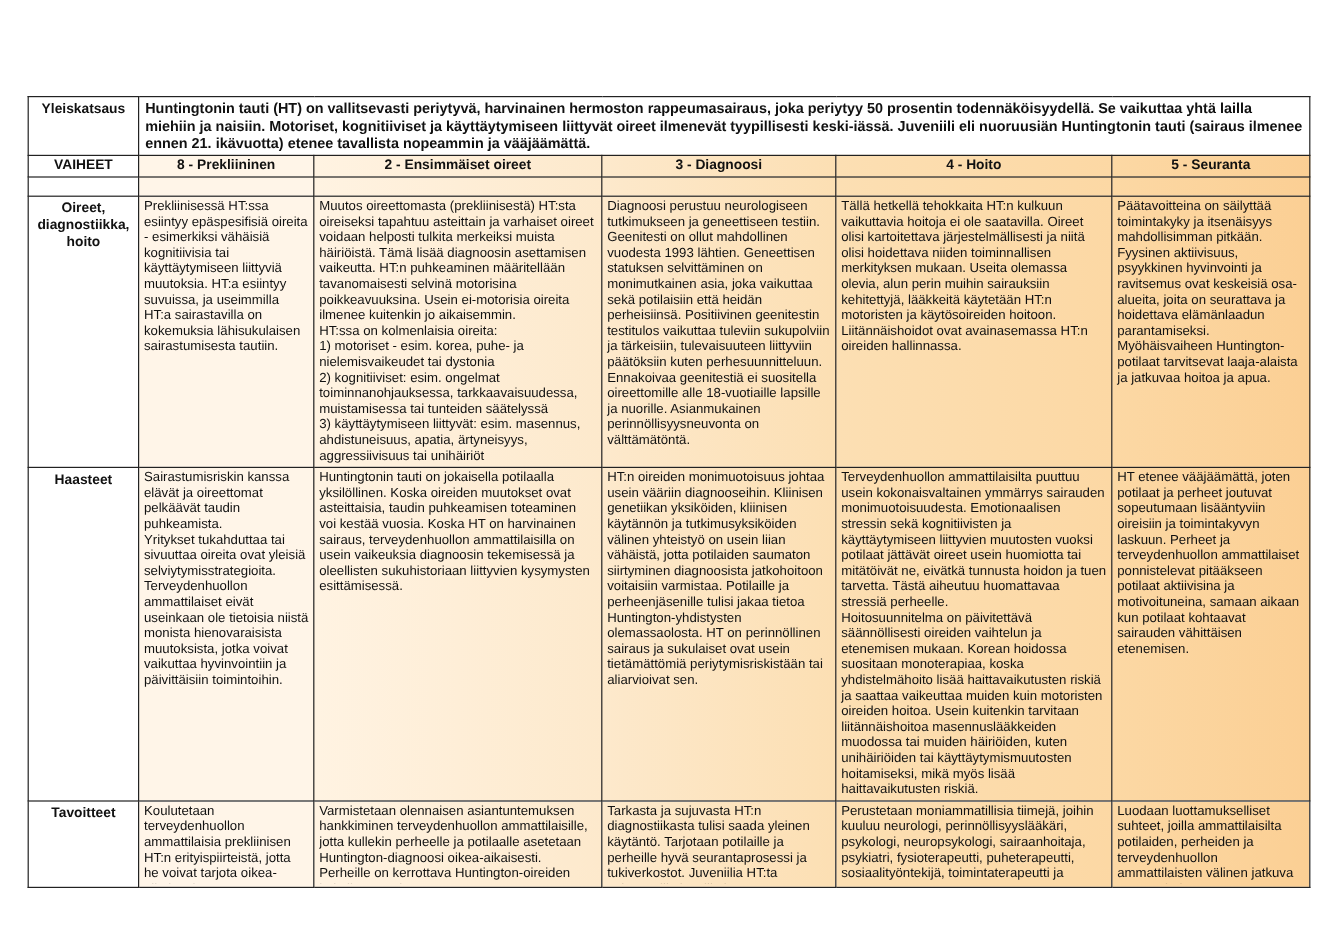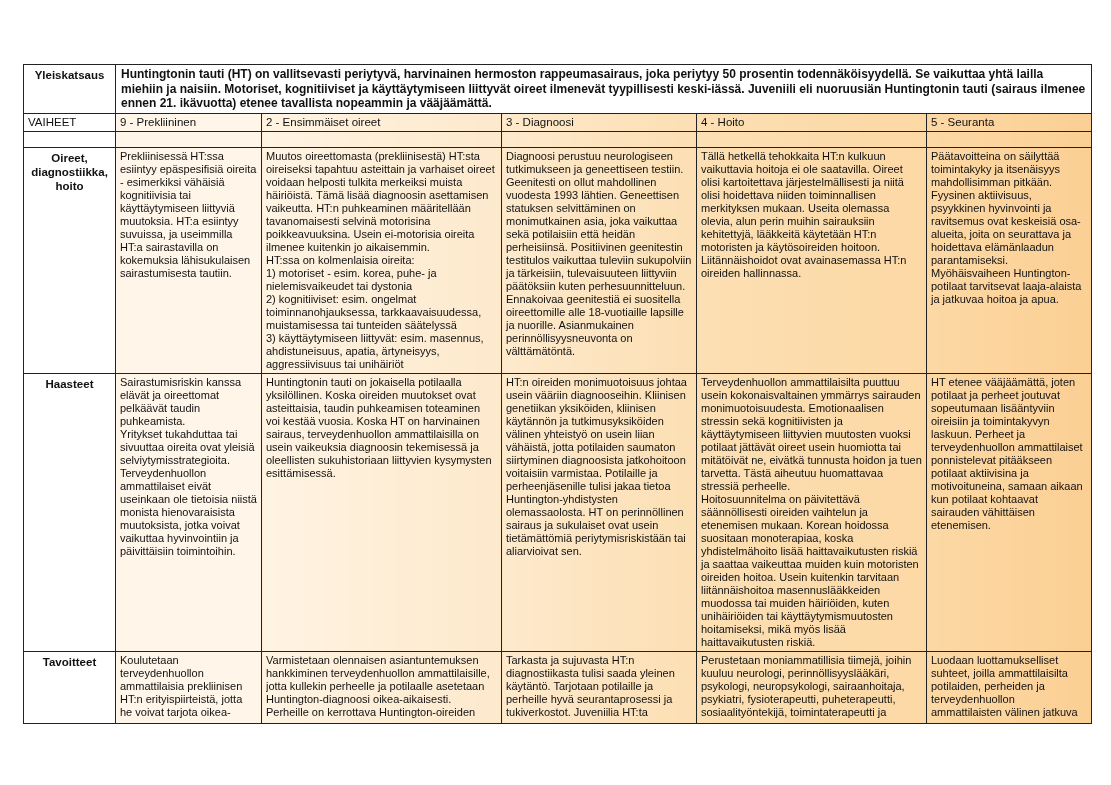--- a/index.html
+++ b/index.html
@@ -1,24 +1,24 @@
 <!DOCTYPE html>
 <html><head>
 <meta charset="utf-8">
 <style>
   html, body { margin: 0; padding: 0; background: #ffffff; }
   body { width: 1111px; height: 785px; position: relative; overflow: hidden;
          font-family: "Liberation Sans", sans-serif; color: #111; }
-  table { position: absolute; left: 23px; top: 64px; border-collapse: collapse;
+  table { position: absolute; left: 23px; top: 80px; border-collapse: collapse;
           table-layout: fixed; width: 1068px; }
   td, th { border: 1.5px solid #222; vertical-align: top; padding: 2px 4px;
            font-size: 11px; line-height: 13px; }
   .label { font-weight: bold; font-size: 11.5px; text-align: center; line-height: 14px; padding-top: 3px; }
   .overview { font-weight: bold; font-size: 12px; line-height: 14.5px; padding: 2px 5px; }
-  .stagehead { font-weight: normal; font-size: 11.5px; text-align: left; line-height: 15px; padding: 1px 4px; }
+  .stagehead { font-weight: bold; font-size: 11.5px; text-align: center; line-height: 15px; padding: 1px 4px; }
   .spacer td { height: 11px; }
   .c1 { background: #fff5e8; }
   .c2 { background: linear-gradient(to right, #fff3e2, #fde9cc); }
   .c3 { background: linear-gradient(to right, #fde9cc, #fcdfb3); }
   .c4 { background: linear-gradient(to right, #fcdfb3, #fcd8a4); }
   .c5 { background: linear-gradient(to right, #fcd8a4, #fbcf94); margin-left: 42px; }
   .cell-text { white-space: pre-line; }
   .row1 td { height: 200px; }
   .row2 td { height: 228px; }
   .row3 td { height: 66px; overflow: hidden; }
@@ -36,21 +36,21 @@
       <col style="width:230px">
       <col style="width:165px">
   </colgroup>
   <tbody>
       <tr>
     <td class="label">Yleiskatsaus</td>
     <td class="overview" colspan="5">Huntingtonin tauti (HT) on vallitsevasti periytyvä, harvinainen hermoston rappeumasairaus, joka periytyy 50 prosentin todennäköisyydellä. Se vaikuttaa yhtä lailla miehiin ja naisiin. Motoriset, kognitiiviset ja käyttäytymiseen liittyvät oireet ilmenevät tyypillisesti keski-iässä. Juveniili eli nuoruusiän Huntingtonin tauti (sairaus ilmenee ennen 21. ikävuotta) etenee tavallista nopeammin ja vääjäämättä.</td>
   </tr>
   <tr>
     <td class="stagehead">VAIHEET</td>
-    <td class="stagehead c1">9 - Prekliininen</td>
+    <td class="stagehead c1">8 - Prekliininen</td>
     <td class="stagehead c2">2 - Ensimmäiset oireet</td>
     <td class="stagehead c3">3 - Diagnoosi</td>
     <td class="stagehead c4">4 - Hoito</td>
     <td class="stagehead c5">5 - Seuranta</td>
   </tr>
   <tr class="spacer">
     <td></td>
     <td class="c1"></td>
     <td class="c2"></td>
     <td class="c3"></td>

